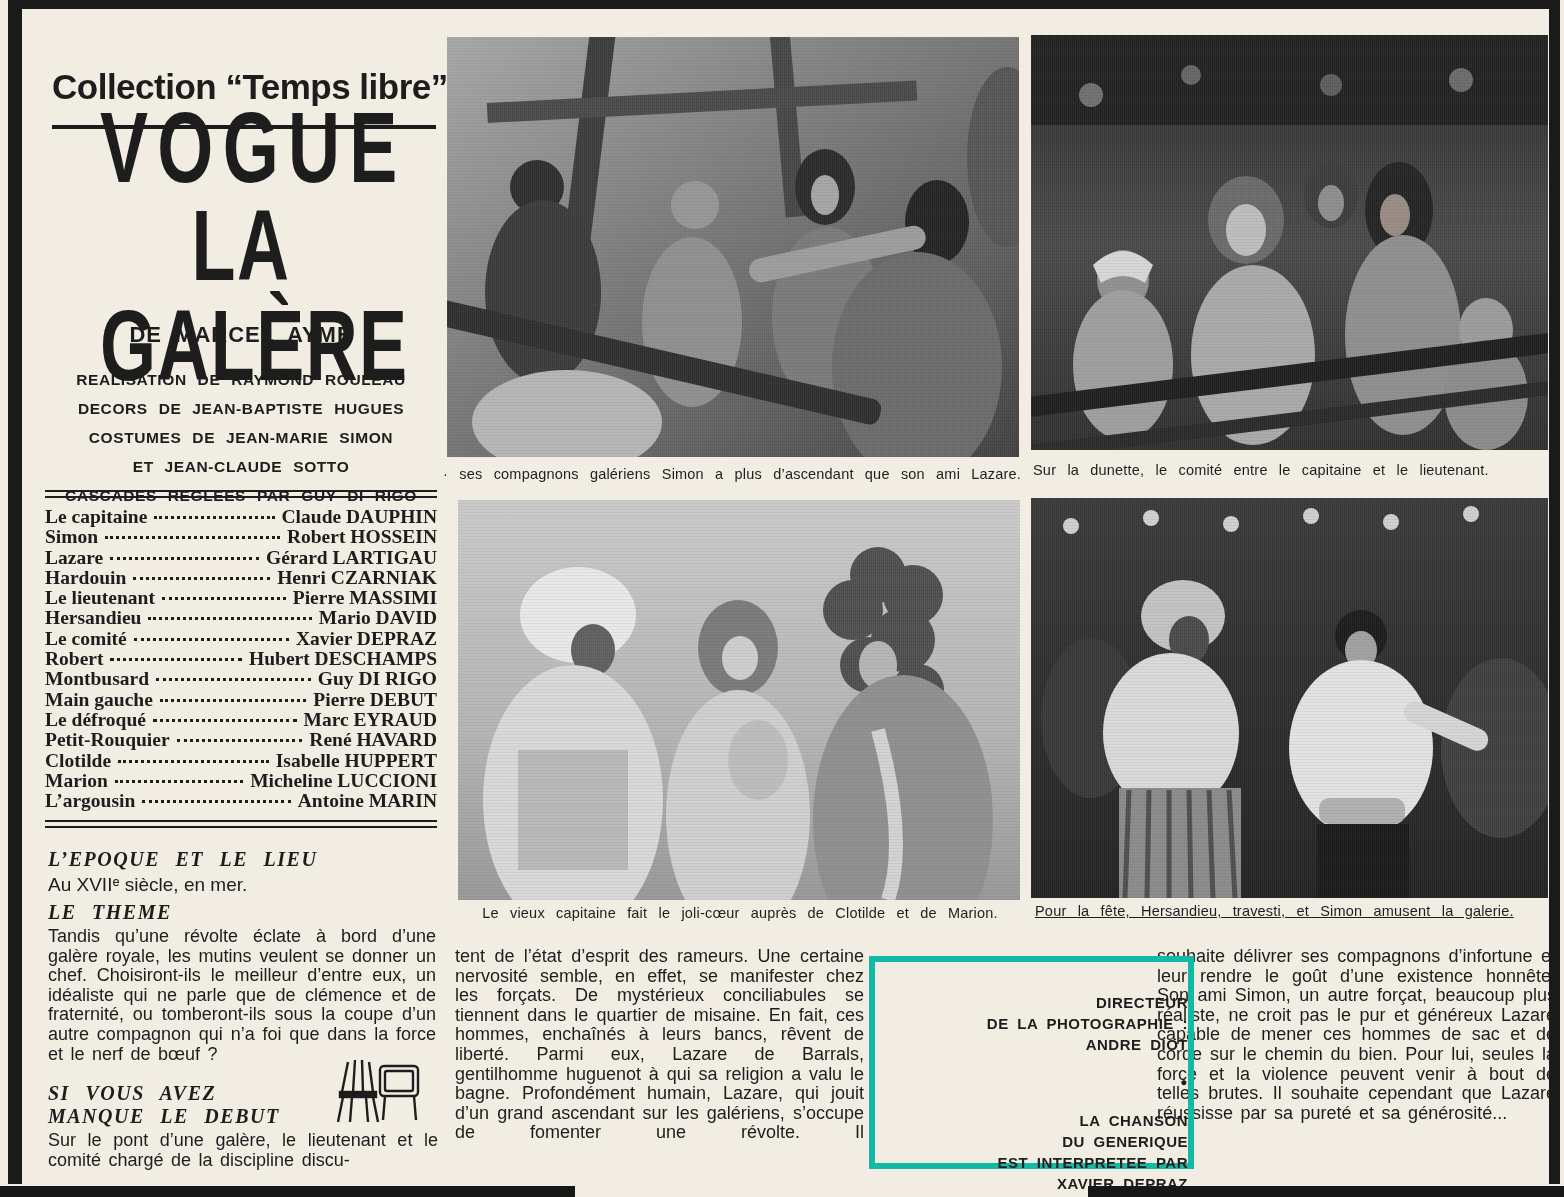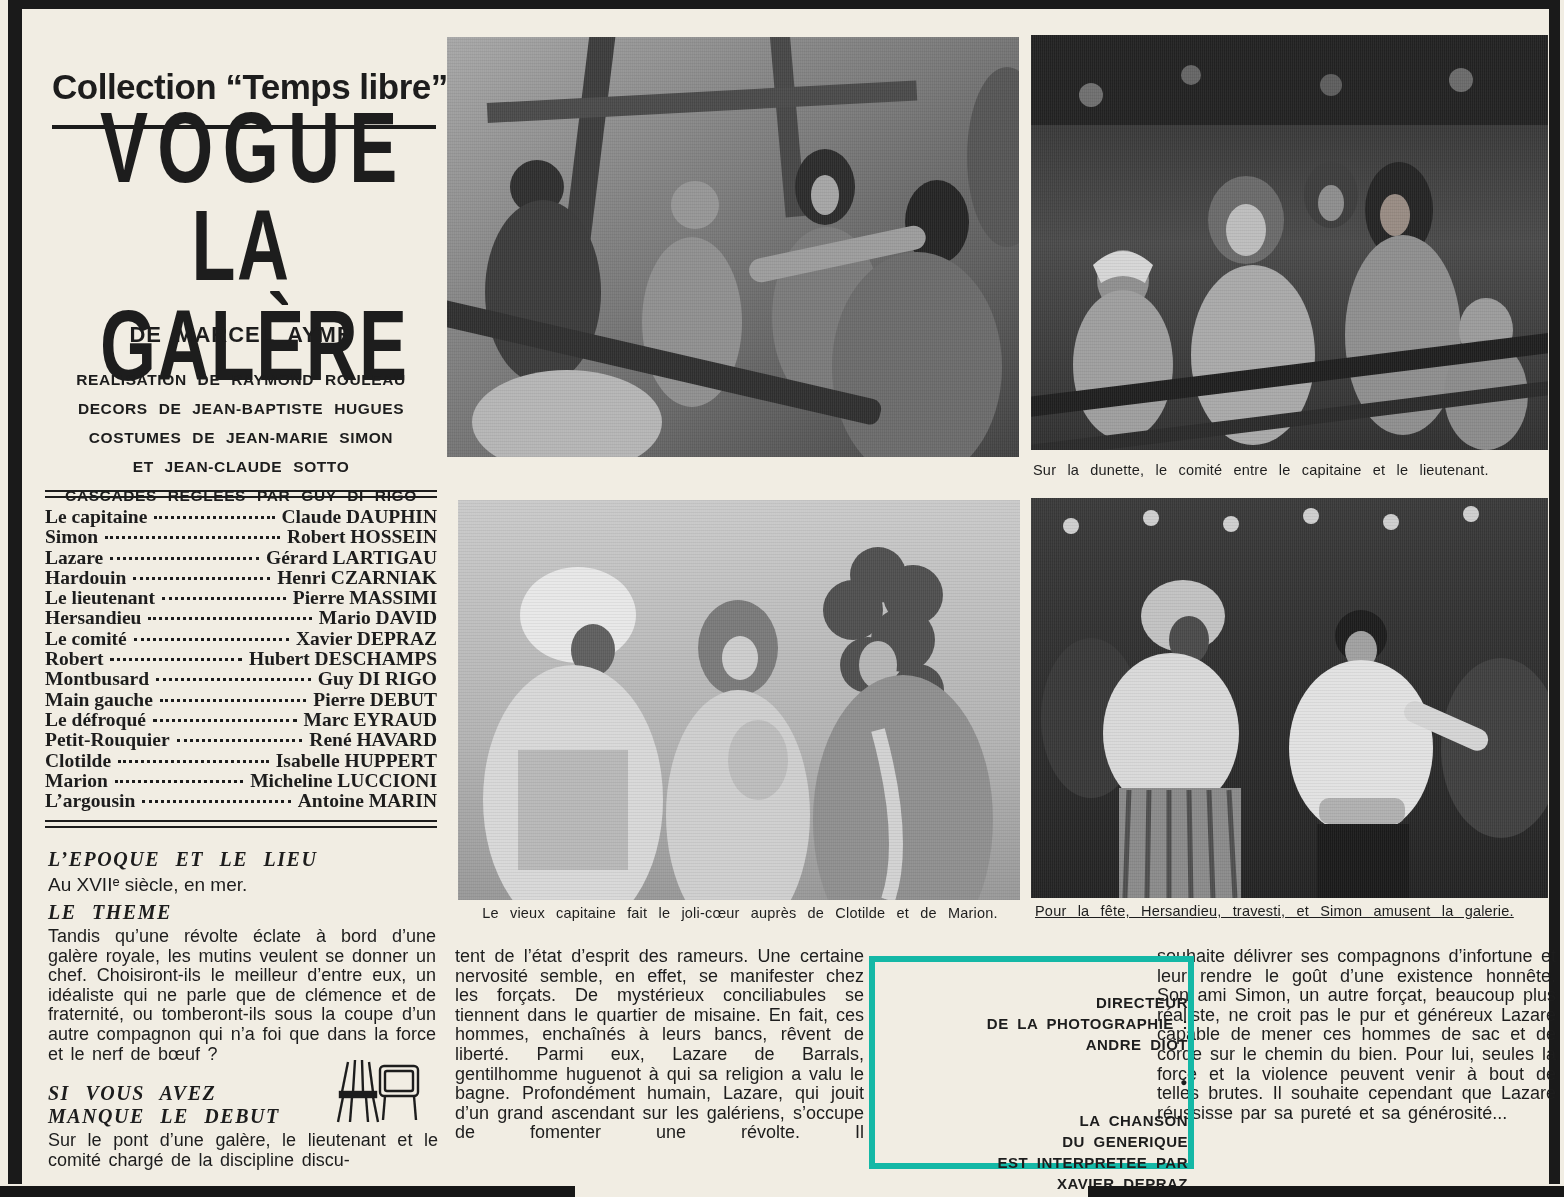--- a/index.html
+++ b/index.html
@@ -242,20 +242,21 @@
       <ellipse cx="380" cy="280" rx="55" ry="90" fill="#7a7a7a"></ellipse>
       <ellipse cx="490" cy="185" rx="32" ry="42" fill="#242424"></ellipse>
       <ellipse cx="470" cy="330" rx="85" ry="115" fill="#6b6b6b"></ellipse>
       <rect x="300" y="205" width="180" height="24" rx="12" fill="#9c9c9c" transform="rotate(-12 390 215)"></rect>
       <rect x="-30" y="310" width="470" height="26" rx="10" fill="#2f2f2f" transform="rotate(13 200 320)"></rect>
       <ellipse cx="120" cy="385" rx="95" ry="52" fill="#b5b5b5"></ellipse>
       <ellipse cx="560" cy="120" rx="40" ry="90" fill="#555555"></ellipse>
     </svg>
     <div class="grain"></div>
   </div>
+  <div class="caption" style="left:443px;top:466px;">· ses compagnons galériens Simon a plus d’ascendant que son ami Lazare.</div>
 
   <div class="photo" style="left:1031px;top:35px;width:517px;height:415px;">
     <svg width="517" height="415" viewBox="0 0 517 415">
       <defs>
         <linearGradient id="p2bg" x1="0" y1="0" x2="0" y2="1">
           <stop offset="0" stop-color="#2c2c2c"></stop>
             <stop offset="0.5" stop-color="#4a4a4a"></stop>
           <stop offset="1" stop-color="#303030"></stop>
         </linearGradient>
       </defs>

